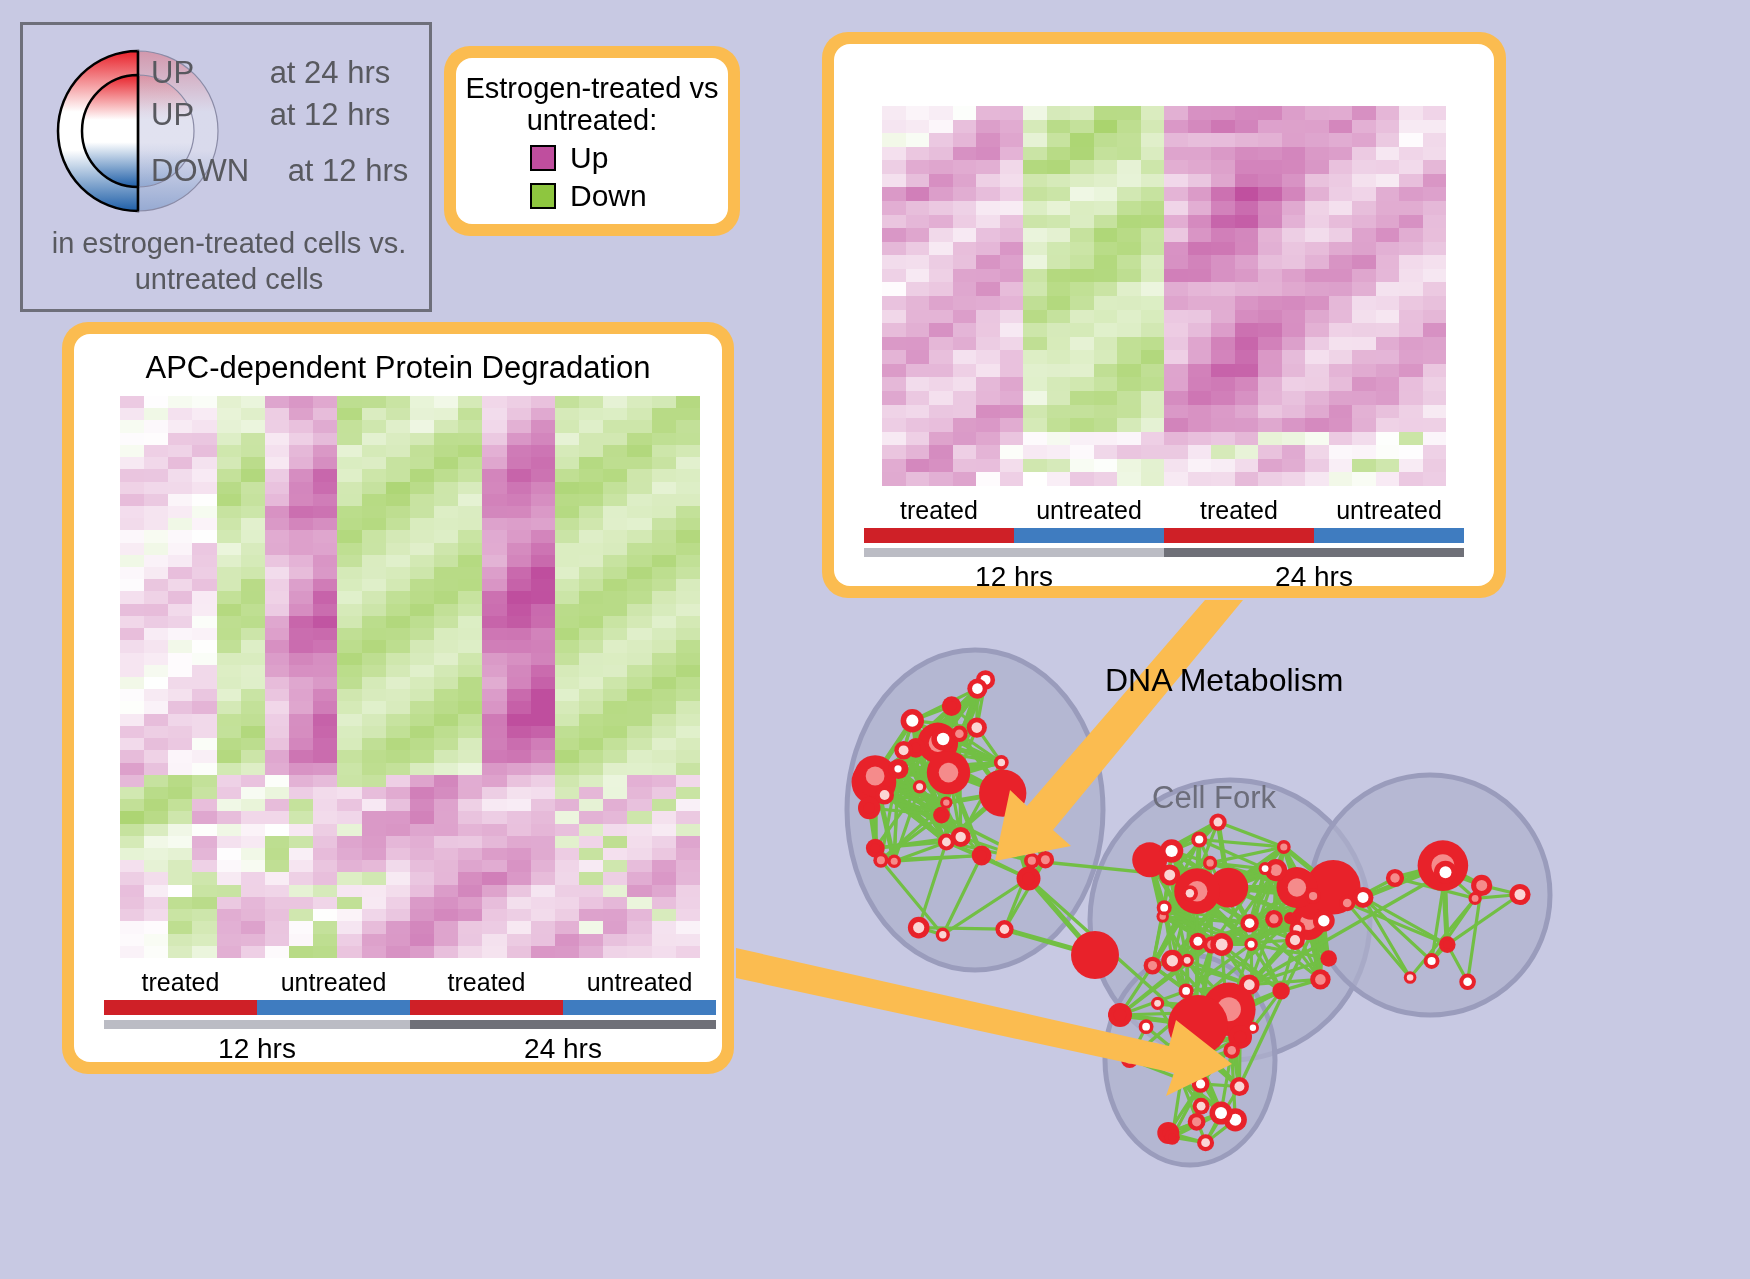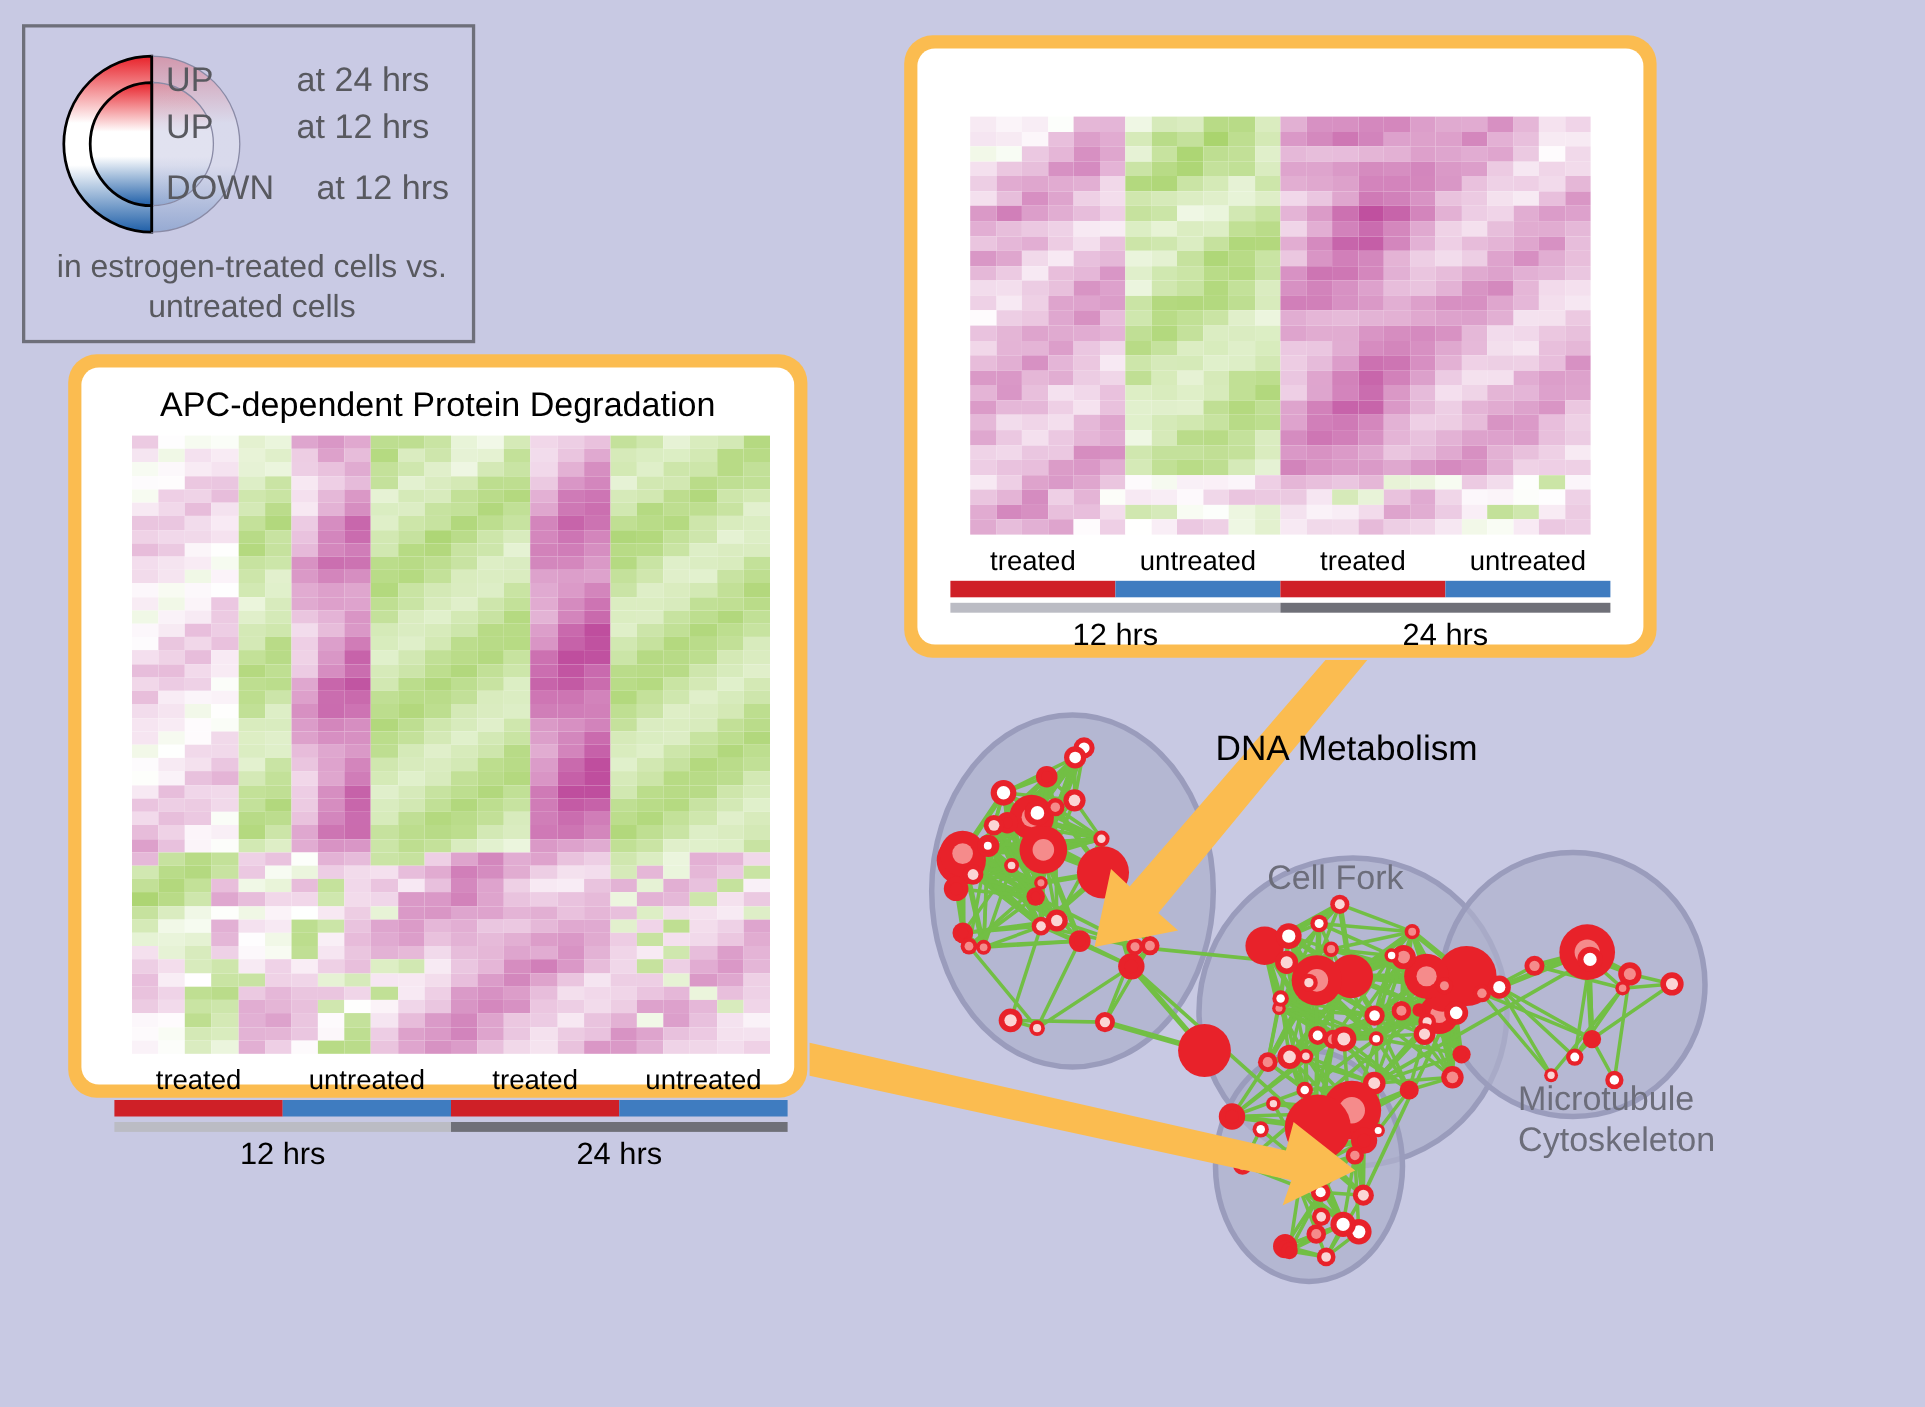--- a/index.html
+++ b/index.html
@@ -32,21 +32,21 @@
   #legend-panel .panel-inner{padding:14px 0 0 0;}
   #est-title{text-align:center;font-size:29px;color:#000;line-height:1.12;}
   .swatch-row{display:flex;align-items:center;gap:14px;margin:4px 0 0 74px;}
   .swatch{width:26px;height:26px;border:2px solid #000;box-sizing:border-box;}
   .swatch-up{background:#bf4e9e;}
   .swatch-down{background:#8ec63f;}
   .swatch-lbl{font-size:30px;color:#000;}
 
   
   #rf-panel{left:822px;top:32px;width:684px;height:566px;}
-  #apc-panel{left:62px;top:322px;width:672px;height:676px;}
+  #apc-panel{left:62px;top:322px;width:672px;height:752px;}
   .panel-title{text-align:center;font-size:31px;color:#000;padding-top:16px;font-weight:400;}
 
   
   .hm{display:grid;position:absolute;}
   .hm div{width:100%;height:100%;}
 
   
   .annot{position:absolute;}
   .annot .lblrow{display:flex;}
   .annot .lblrow span{text-align:center;font-size:25px;color:#000;}
@@ -121,20 +121,34 @@
     </div>
     <div class="legend-row" style="left:128px;top:128px;">
       <span class="legend-lbl" style="width:128px;">DOWN</span>
       <span class="legend-time">at 12 hrs</span>
     </div>
 
     <div id="legend-foot">in estrogen-treated cells
 vs. untreated cells</div>
   </div>
 
+  <div class="panel" id="legend-panel">
+    <div class="panel-inner">
+      <div id="est-title">Estrogen-treated
+vs untreated:</div>
+      <div class="swatch-row">
+        <span class="swatch swatch-up"></span>
+        <span class="swatch-lbl">Up</span>
+      </div>
+      <div class="swatch-row">
+        <span class="swatch swatch-down"></span>
+        <span class="swatch-lbl">Down</span>
+      </div>
+    </div>
+  </div>
 
   <div class="panel" id="rf-panel">
     <div class="panel-inner">
       <div class="hm" id="hm-rf" style="left: 48px; top: 62px; width: 564px; height: 380px; grid-template-columns: repeat(24, 1fr); grid-template-rows: repeat(28, 1fr);">
           <div style="background: rgb(247, 234, 243);"></div>
           <div style="background: rgb(251, 244, 249);"></div>
           <div style="background: rgb(248, 237, 245);"></div>
           <div style="background: rgb(252, 254, 251);"></div>
           <div style="background: rgb(229, 183, 215);"></div>
           <div style="background: rgb(228, 181, 215);"></div>
@@ -2887,16 +2901,14 @@
     <g fill="#fbbc50">
       <path d="M1205,600 L1243,600 L1053,830 L1071,846 L995,861 L1010,790 L1027,806 Z"></path>
     </g>
     <g fill="#fbbc50">
       <path d="M736,948 L736,978 L1174,1073 L1166,1096 L1232,1064 L1176,1020 L1169,1046 Z"></path>
     </g>
   </svg>
 
   <div class="netlabel" id="lbl-dna">DNA Metabolism</div>
   <div class="netlabel" id="lbl-cc">Cell Fork</div>
-  <div class="netlabel" id="lbl-mt">Microtubule
-Cytoskeleton</div>
 
 </div>
 
 </body></html>

